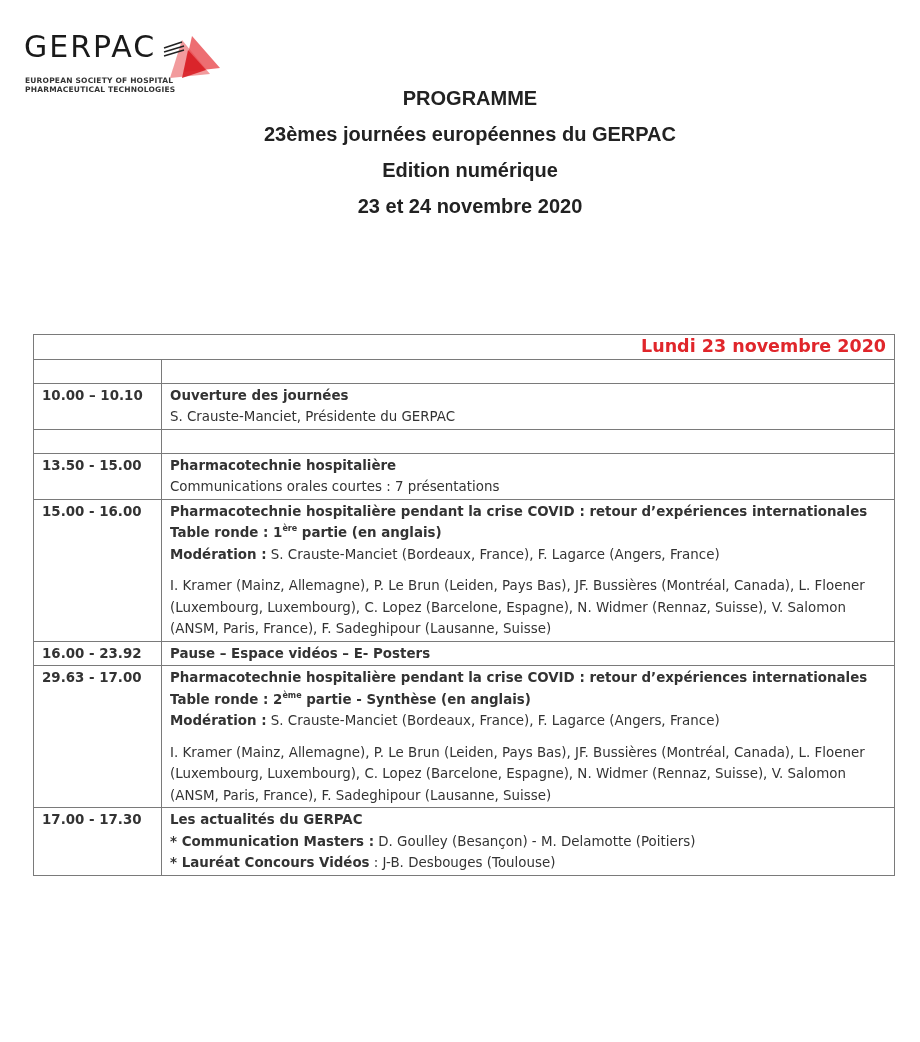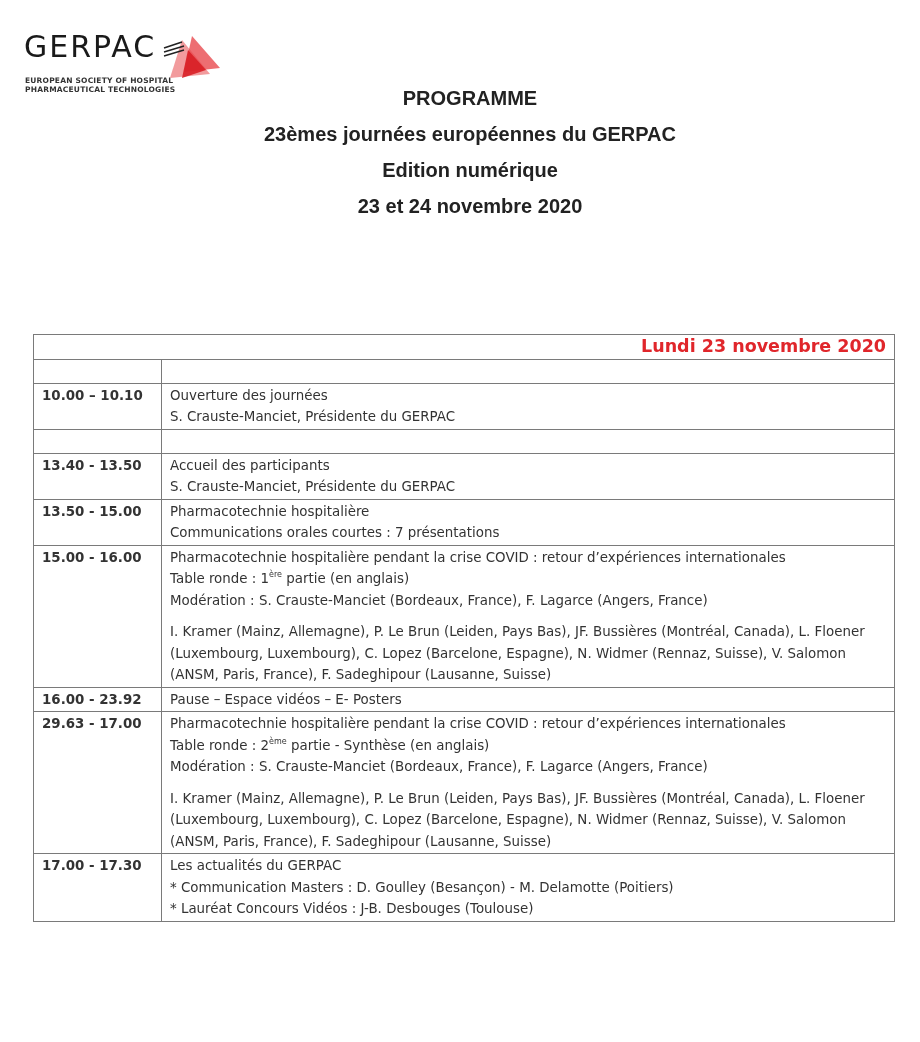--- a/index.html
+++ b/index.html
@@ -15,21 +15,21 @@
 
   .header { position: absolute; left: 0; top: 80px; width: 940px; text-align: center; }
   .header div { font-weight: bold; font-size: 20px; line-height: 36px; color: #222; }
 
   table.prog { position: absolute; left: 33px; top: 334px; width: 862px; border-collapse: collapse;
                font-family: "DejaVu Sans", sans-serif; font-size: 13.4px; color: #333; }
   table.prog td { border: 1.5px solid #7a7a7a; vertical-align: top; padding: 1px 8px 1px 8px; line-height: 21.5px; }
   td.time { width: 111px; font-weight: bold; padding-left: 7px; }
   td.day { color: #e0262b; font-weight: bold; font-size: 17.5px; line-height: 27px; padding: 1px 6px; text-align: right; }
   tr.empty td { height: 21px; }
-  .b { font-weight: normal; }
+  .b { font-weight: bold; }
   .para-gap { margin-top: 10px; }
   sup { font-size: 8px; line-height: 0; vertical-align: 6px; }
   p { margin: 0; }
 </style>
 </head>
 <body>
 
 <div class="logo">
   <div class="logo-word">GERPAC</div>
   <div class="logo-sub">
@@ -70,27 +70,20 @@
       <p>S. Crauste-Manciet, Présidente du GERPAC</p>
     </td>
   </tr>
 
 
   <tr class="empty">
         <td class="time"></td>
         <td></td>
       </tr>
 
-  <tr>
-    <td class="time">13.40 - 13.50</td>
-    <td>
-      <p class="b">Accueil des participants</p>
-      <p>S. Crauste-Manciet, Présidente du GERPAC</p>
-    </td>
-  </tr>
 
   <tr>
     <td class="time">13.50 - 15.00</td>
     <td>
       <p class="b">Pharmacotechnie hospitalière</p>
       <p>Communications orales courtes : 7 présentations</p>
     </td>
   </tr>
 
   <tr>

